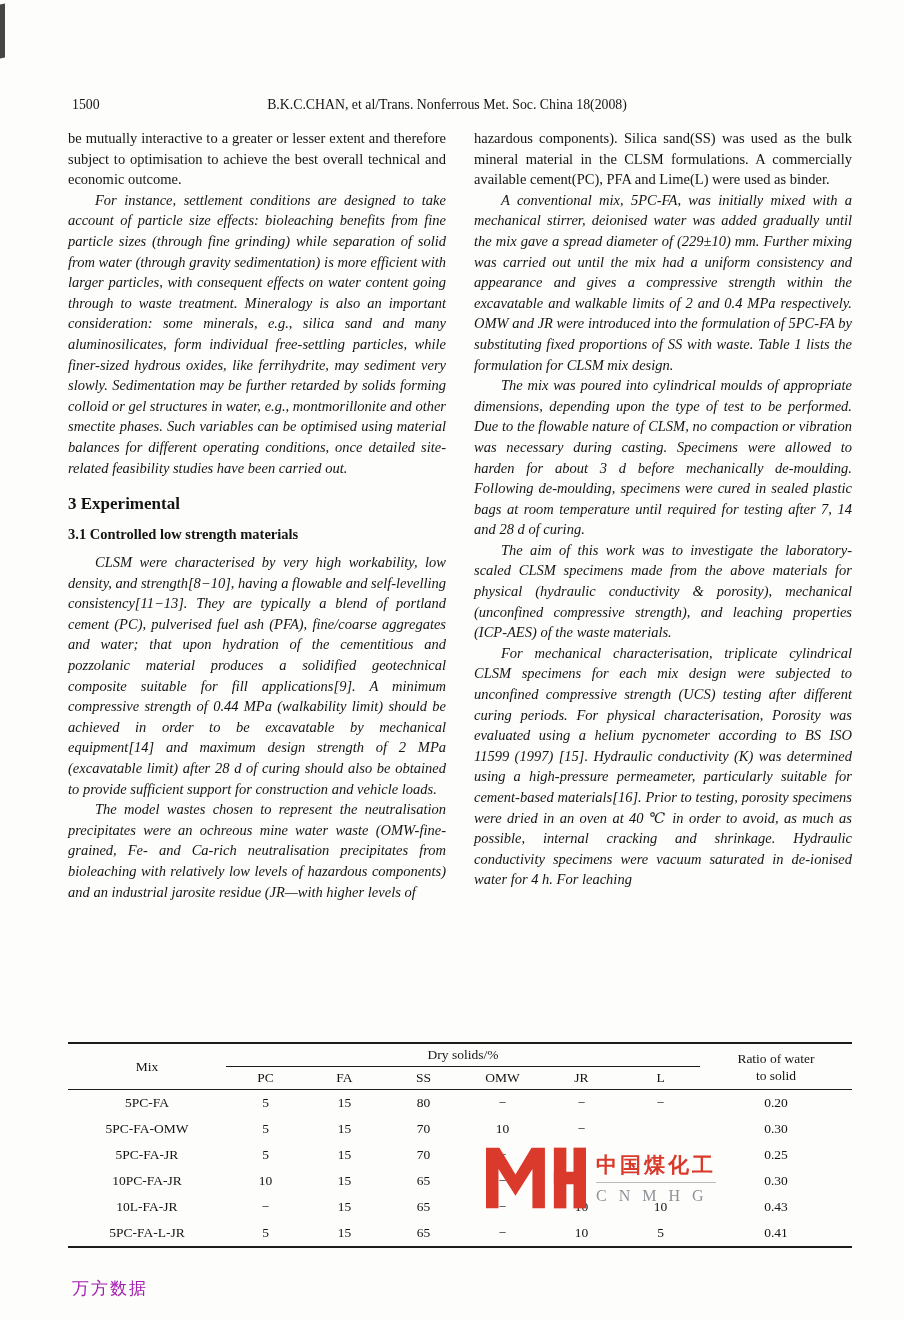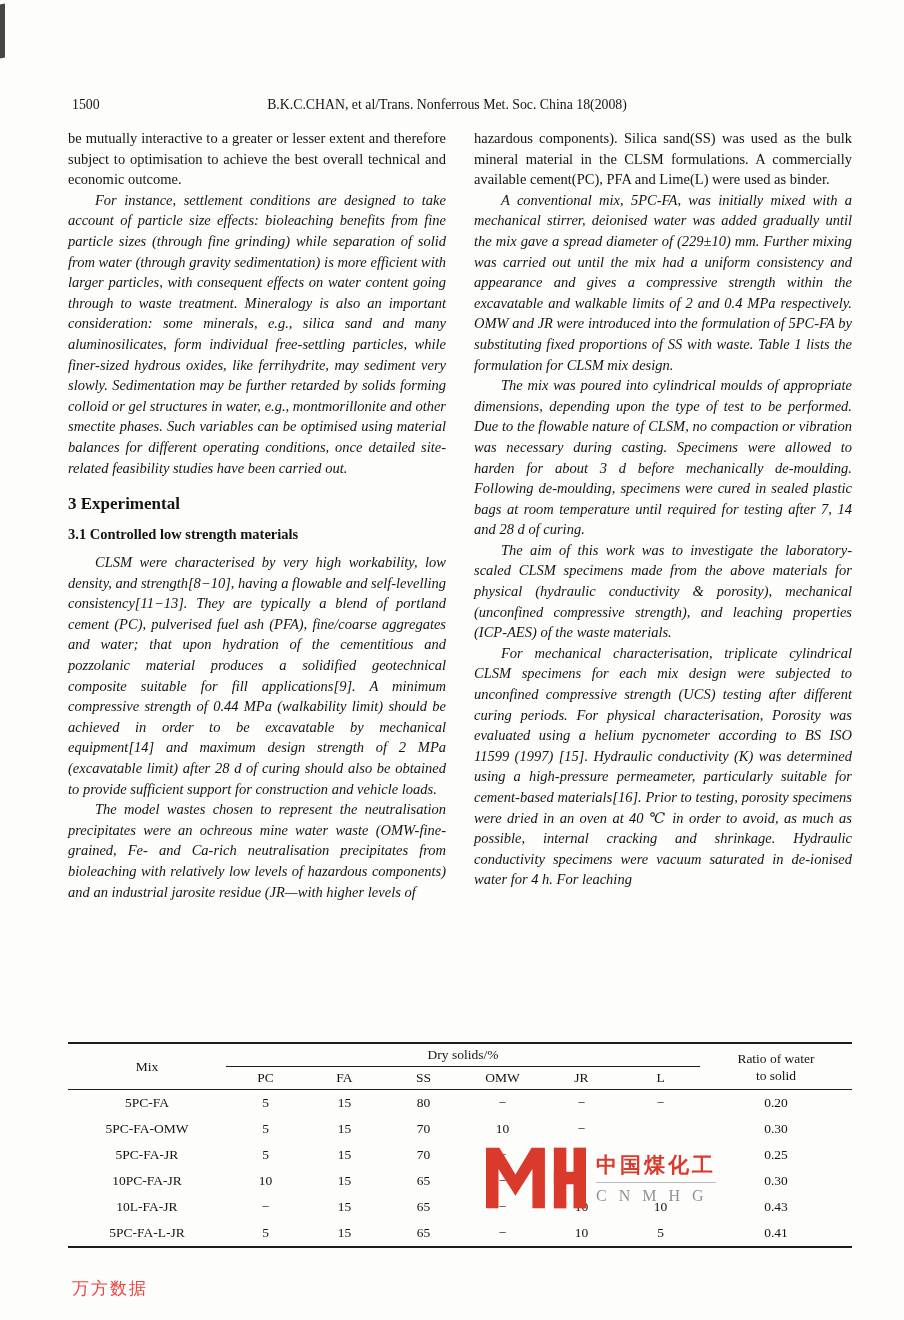--- a/index.html
+++ b/index.html
@@ -65,21 +65,21 @@
   }
   .wm-latin{
     font-family:Liberation Serif, serif;
     font-size:16px;letter-spacing:4px;color:#8e9398;
     border-top:1px solid #b8bcbe;padding-top:4px;margin-top:4px;
     line-height:18px;white-space:nowrap;
   }
   .footer-wm{
     position:absolute;left:72px;top:1277px;
     font-family:"DejaVu Sans",sans-serif;
-    font-size:17px;color:#ef4444;letter-spacing:2px;
+    font-size:17px;color:#a21caf;letter-spacing:2px;
   }
 </style>
 </head>
 <body>
 
 <div class="page">
 
   <div class="scan-artifact"></div>
 
   <div class="header">

